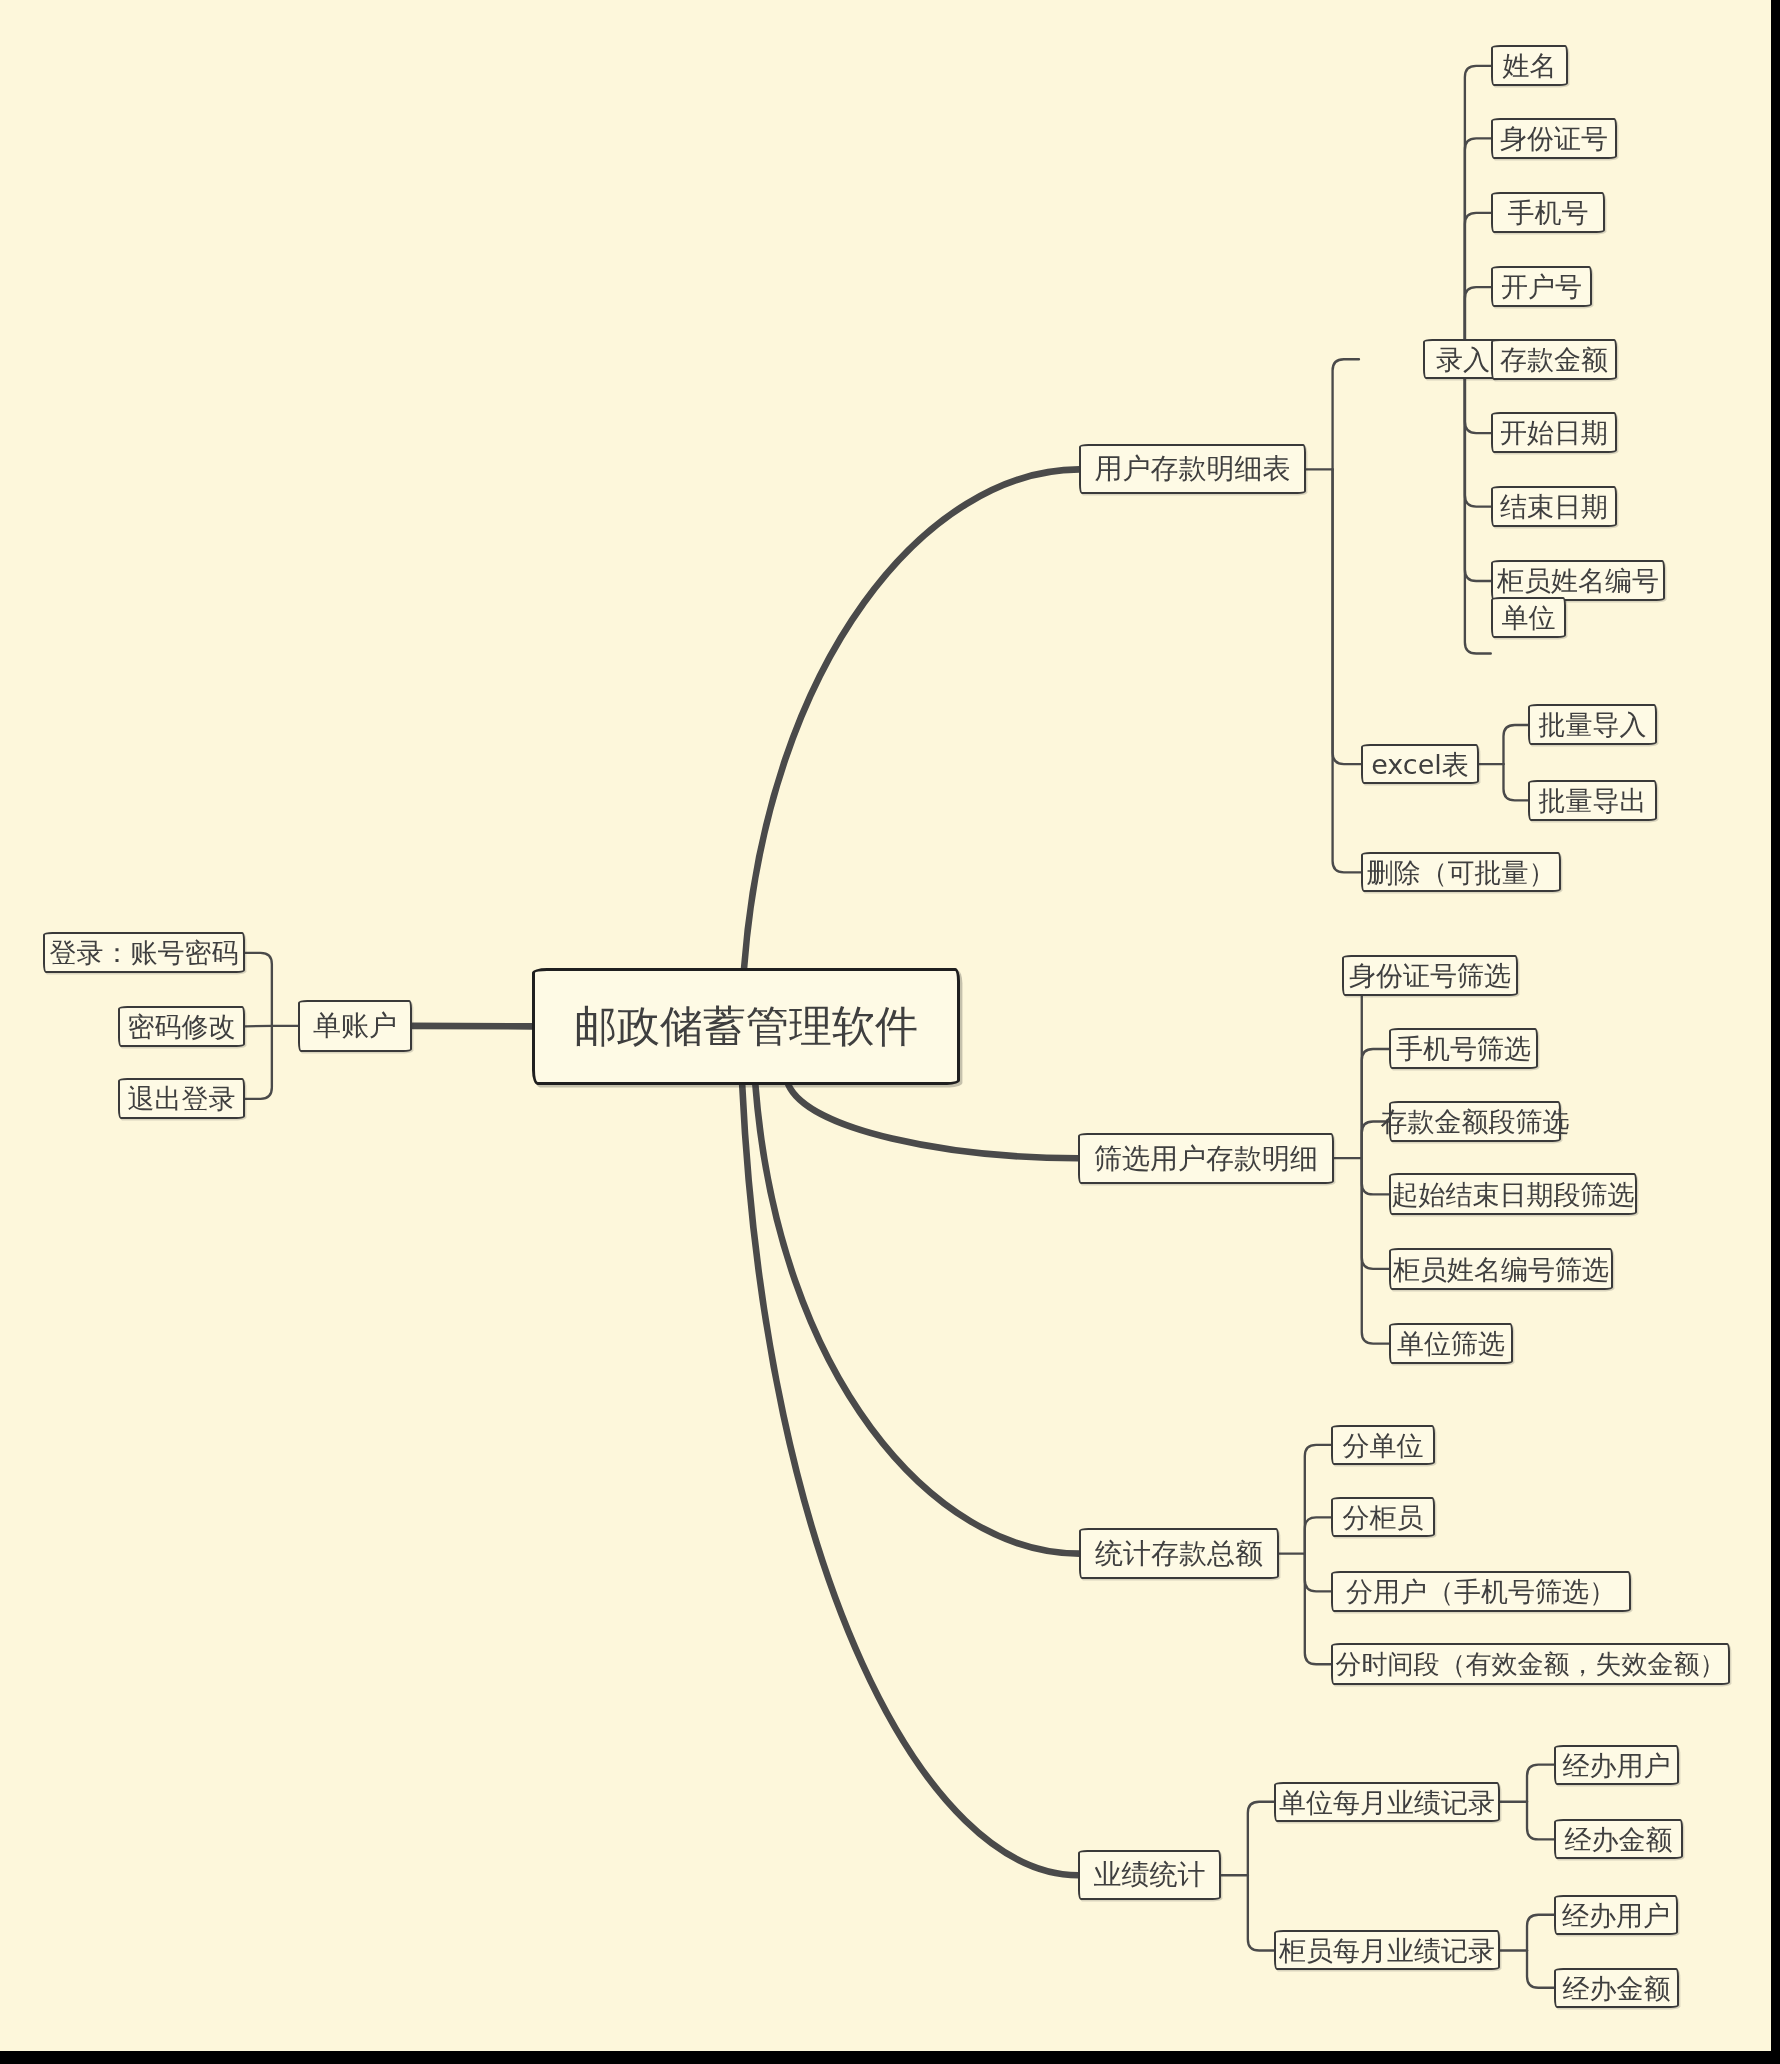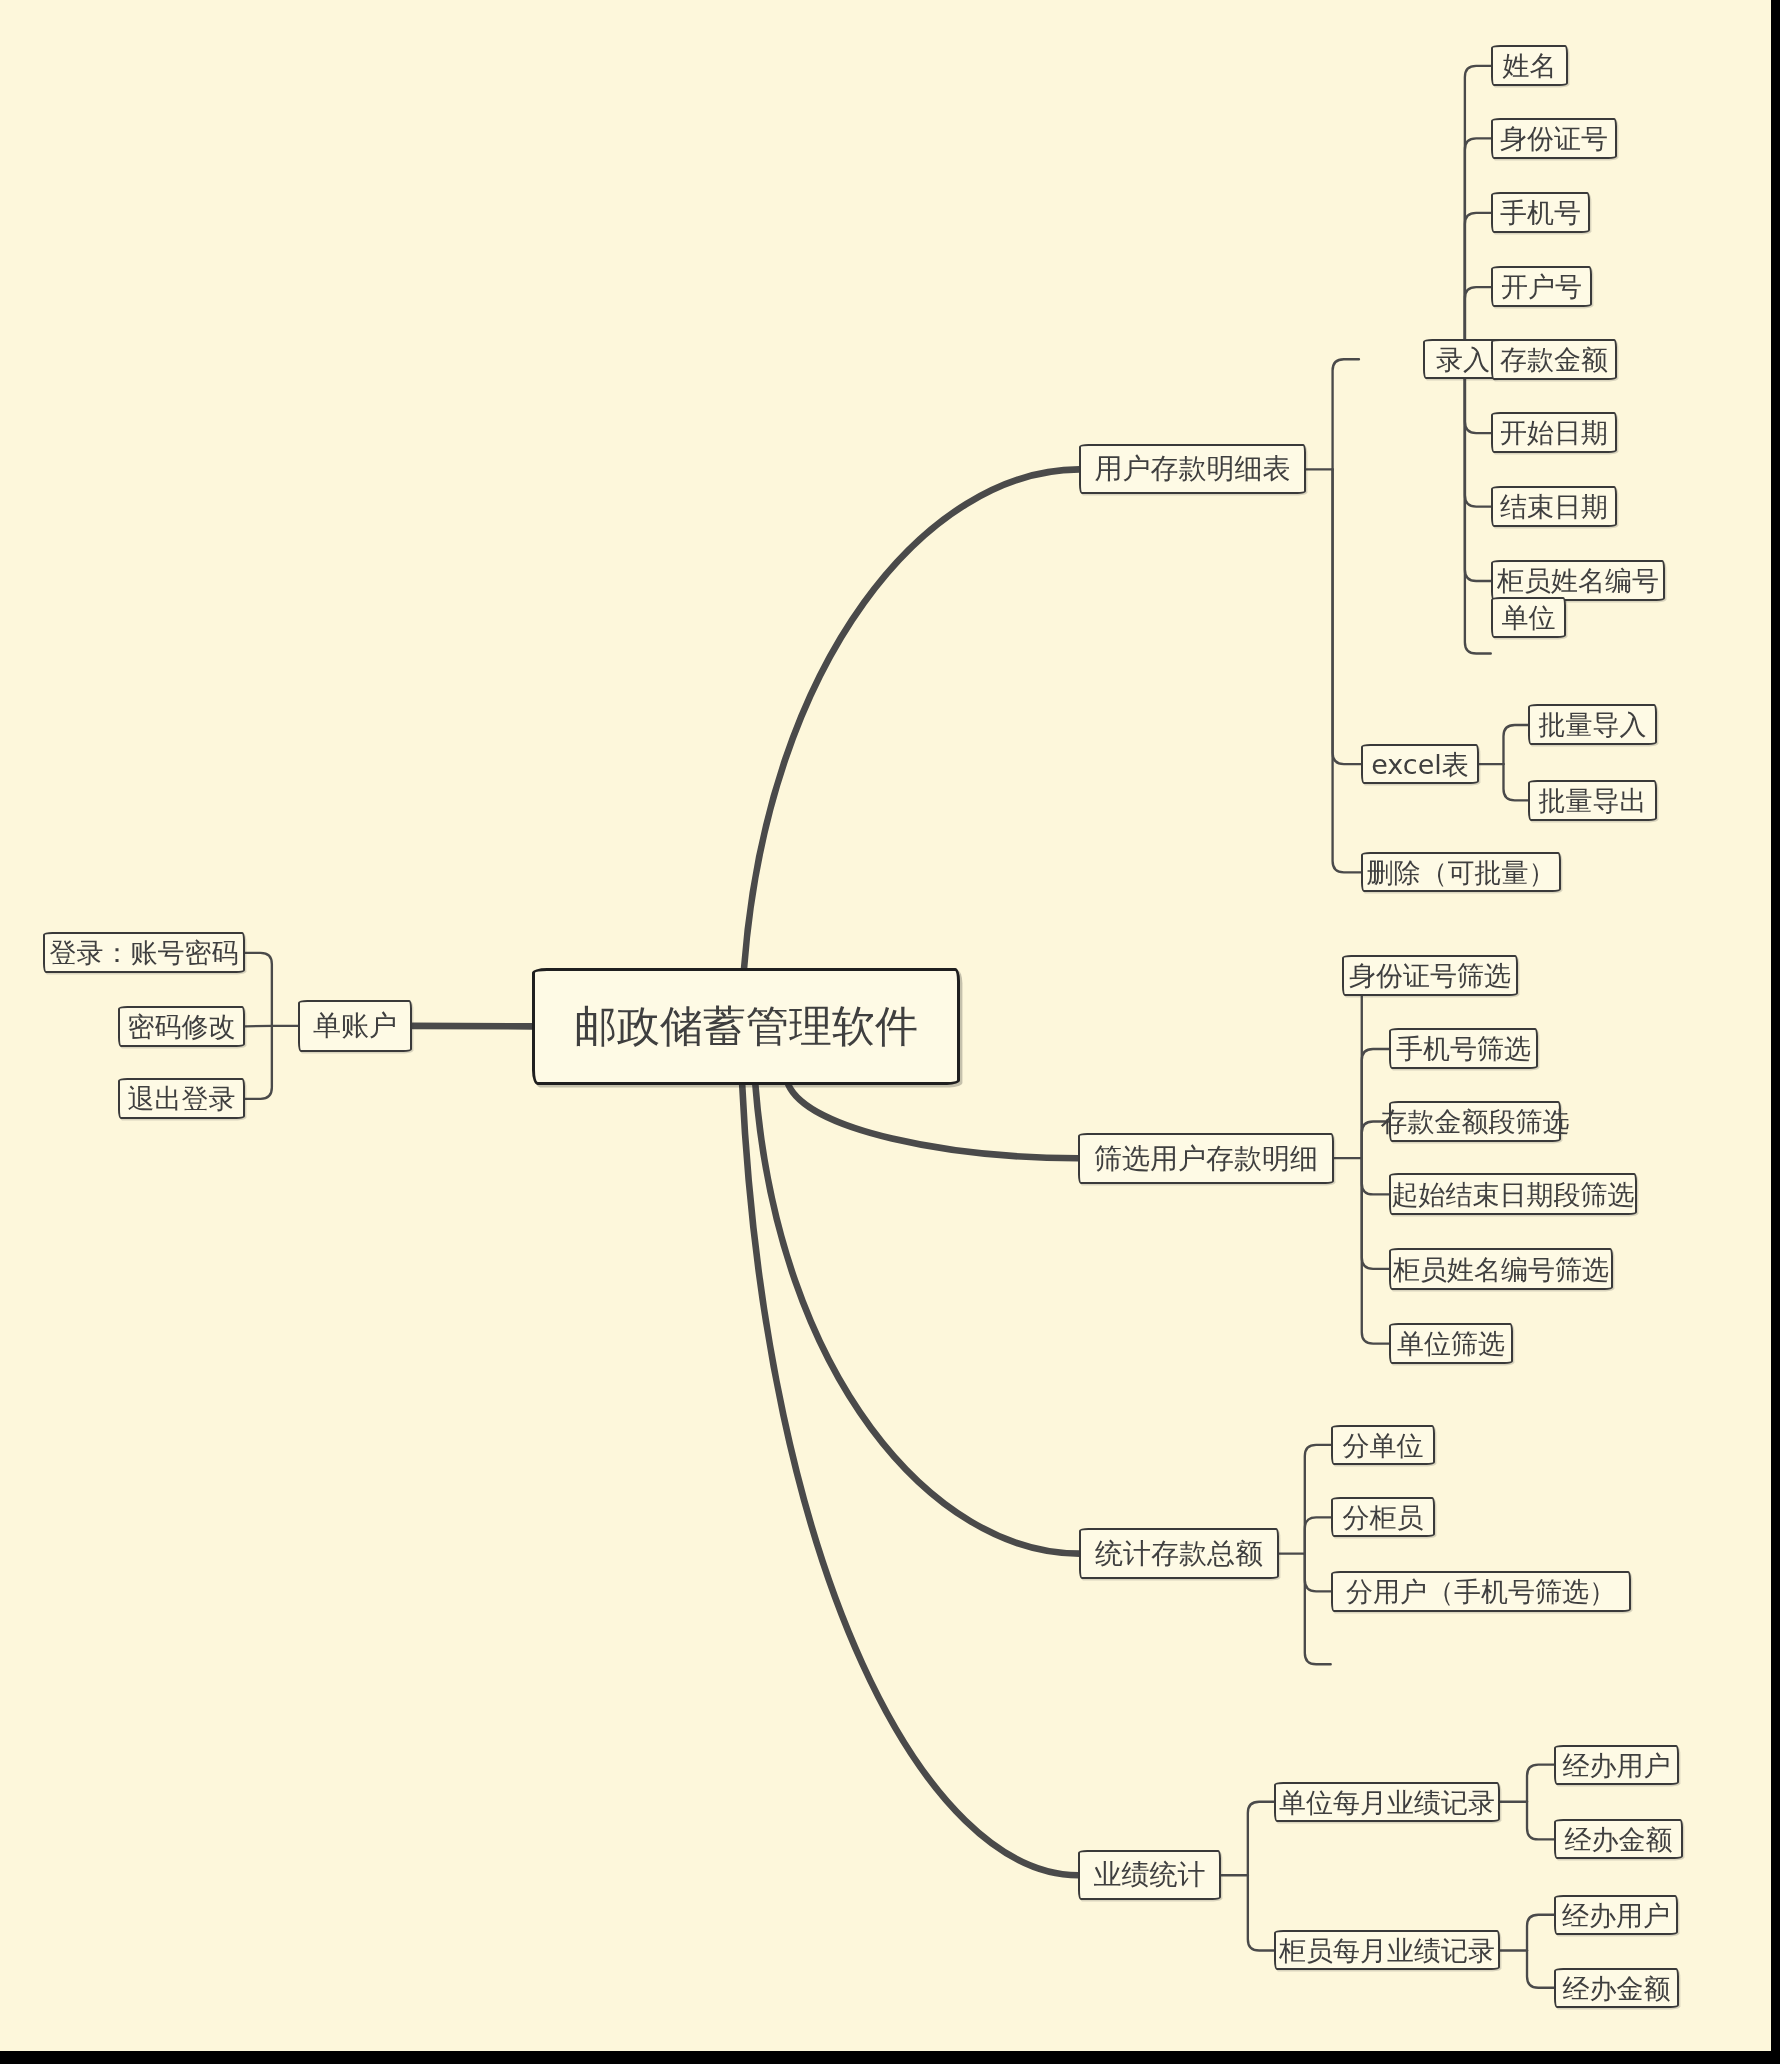--- a/index.html
+++ b/index.html
@@ -99,21 +99,21 @@
   <div class="node lvl1" style="left:298px;top:1000px;width:114px;height:52px">单账户</div>
   <div class="node" style="left:43px;top:932px;width:202px;height:41px">登录：账号密码</div>
   <div class="node" style="left:118px;top:1006px;width:127px;height:41px">密码修改</div>
   <div class="node" style="left:118px;top:1078px;width:127px;height:41px">退出登录</div>
 
   <div class="node lvl1" style="left:1079px;top:444px;width:227px;height:50px">用户存款明细表</div>
 
   <div class="node" style="left:1423px;top:339px;width:80px;height:40px">录入</div>
   <div class="node" style="left:1491px;top:45px;width:77px;height:41px">姓名</div>
   <div class="node" style="left:1491px;top:118px;width:126px;height:41px">身份证号</div>
-  <div class="node" style="left:1491px;top:192px;width:99px;height:41px">手机号</div>
+  <div class="node" style="left:1491px;top:192px;width:114px;height:41px">手机号</div>
   <div class="node" style="left:1491px;top:266px;width:101px;height:41px">开户号</div>
   <div class="node" style="left:1491px;top:339px;width:126px;height:41px">存款金额</div>
   <div class="node" style="left:1491px;top:412px;width:126px;height:41px">开始日期</div>
   <div class="node" style="left:1491px;top:486px;width:126px;height:41px">结束日期</div>
   <div class="node" style="left:1491px;top:560px;width:174px;height:41px">柜员姓名编号</div>
   <div class="node" style="left:1491px;top:597px;width:75px;height:41px">单位</div>
 
   <div class="node" style="left:1361px;top:744px;width:118px;height:40px">excel表</div>
   <div class="node" style="left:1528px;top:704px;width:129px;height:41px">批量导入</div>
   <div class="node" style="left:1528px;top:780px;width:129px;height:41px">批量导出</div>
@@ -125,20 +125,21 @@
   <div class="node" style="left:1389px;top:1028px;width:149px;height:41px">手机号筛选</div>
   <div class="node" style="left:1389px;top:1101px;width:172px;height:41px">存款金额段筛选</div>
   <div class="node" style="left:1389px;top:1173px;width:248px;height:42px">起始结束日期段筛选</div>
   <div class="node" style="left:1389px;top:1248px;width:224px;height:42px">柜员姓名编号筛选</div>
   <div class="node" style="left:1389px;top:1323px;width:124px;height:41px">单位筛选</div>
 
   <div class="node lvl1" style="left:1079px;top:1528px;width:200px;height:51px">统计存款总额</div>
   <div class="node" style="left:1331px;top:1425px;width:104px;height:40px">分单位</div>
   <div class="node" style="left:1331px;top:1497px;width:104px;height:40px">分柜员</div>
   <div class="node" style="left:1331px;top:1571px;width:300px;height:41px">分用户（手机号筛选）</div>
+  <div class="node" style="left:1331px;top:1643px;width:399px;height:42px;font-size:26px">分时间段（有效金额，失效金额）</div>
 
   <div class="node lvl1" style="left:1078px;top:1850px;width:143px;height:50px">业绩统计</div>
 
   <div class="node" style="left:1274px;top:1782px;width:226px;height:40px">单位每月业绩记录</div>
   <div class="node" style="left:1554px;top:1745px;width:125px;height:40px">经办用户</div>
   <div class="node" style="left:1554px;top:1819px;width:129px;height:40px">经办金额</div>
 
   <div class="node" style="left:1274px;top:1930px;width:226px;height:40px">柜员每月业绩记录</div>
   <div class="node" style="left:1554px;top:1895px;width:124px;height:40px">经办用户</div>
   <div class="node" style="left:1554px;top:1968px;width:125px;height:40px">经办金额</div>

